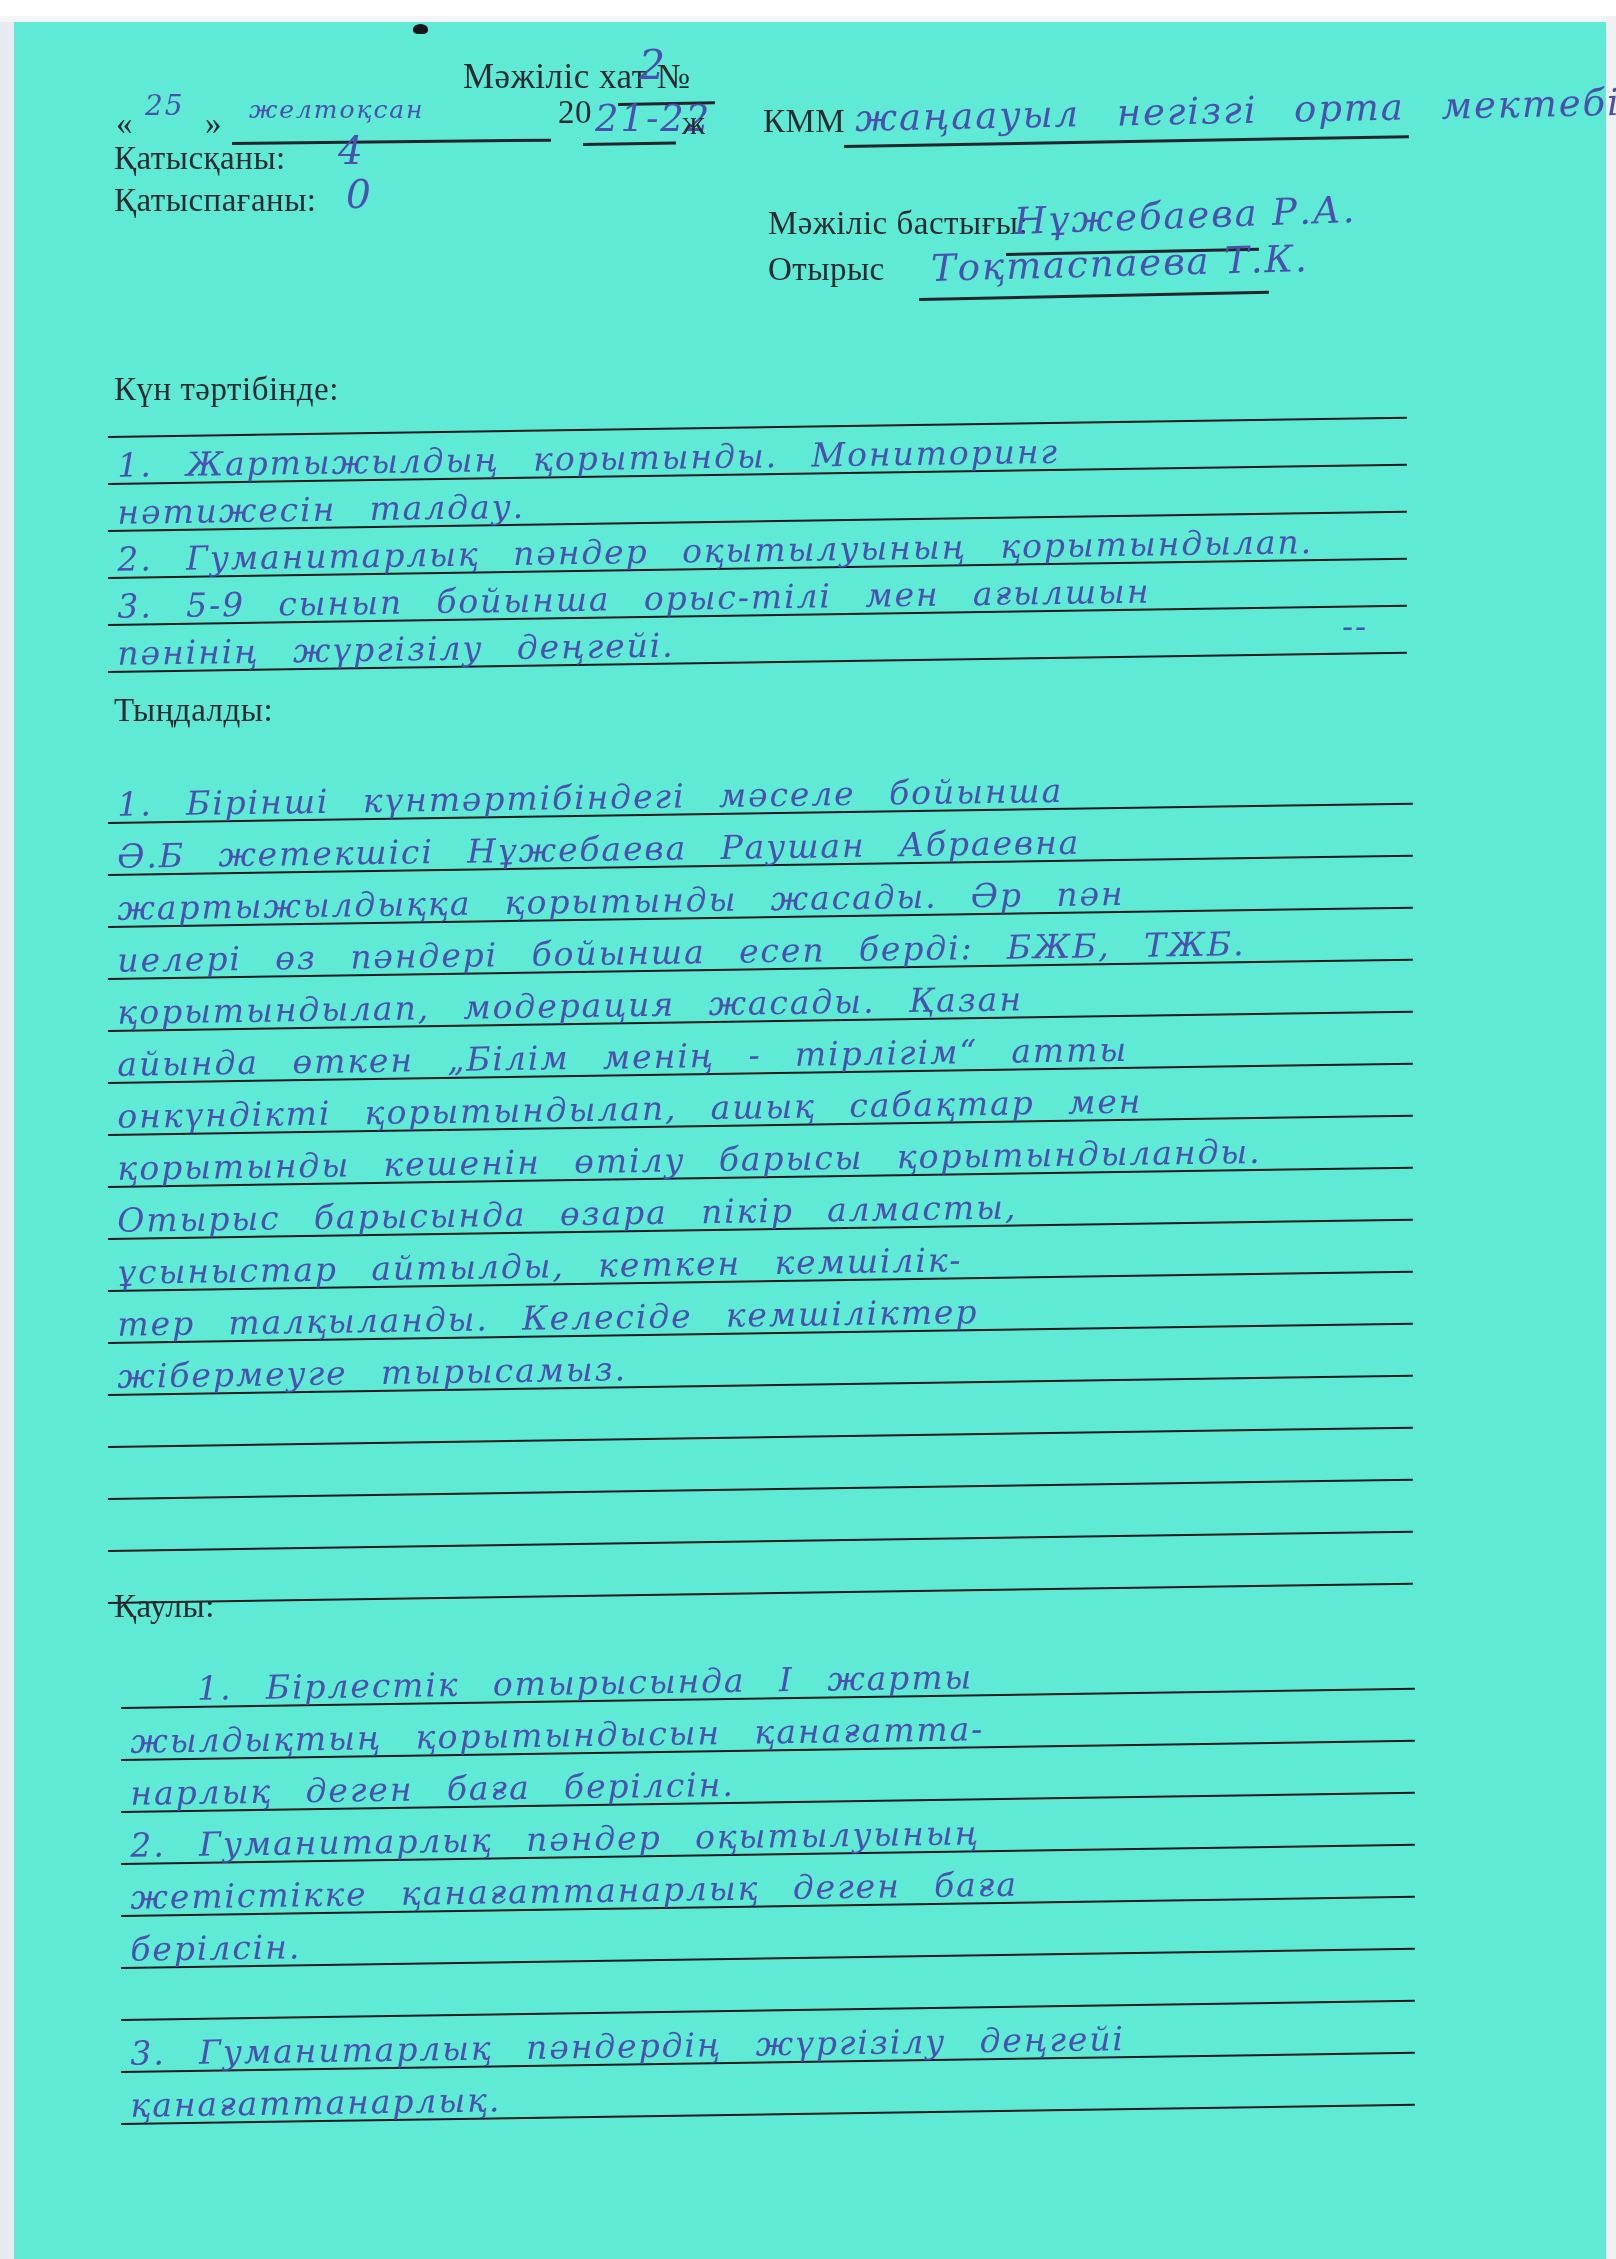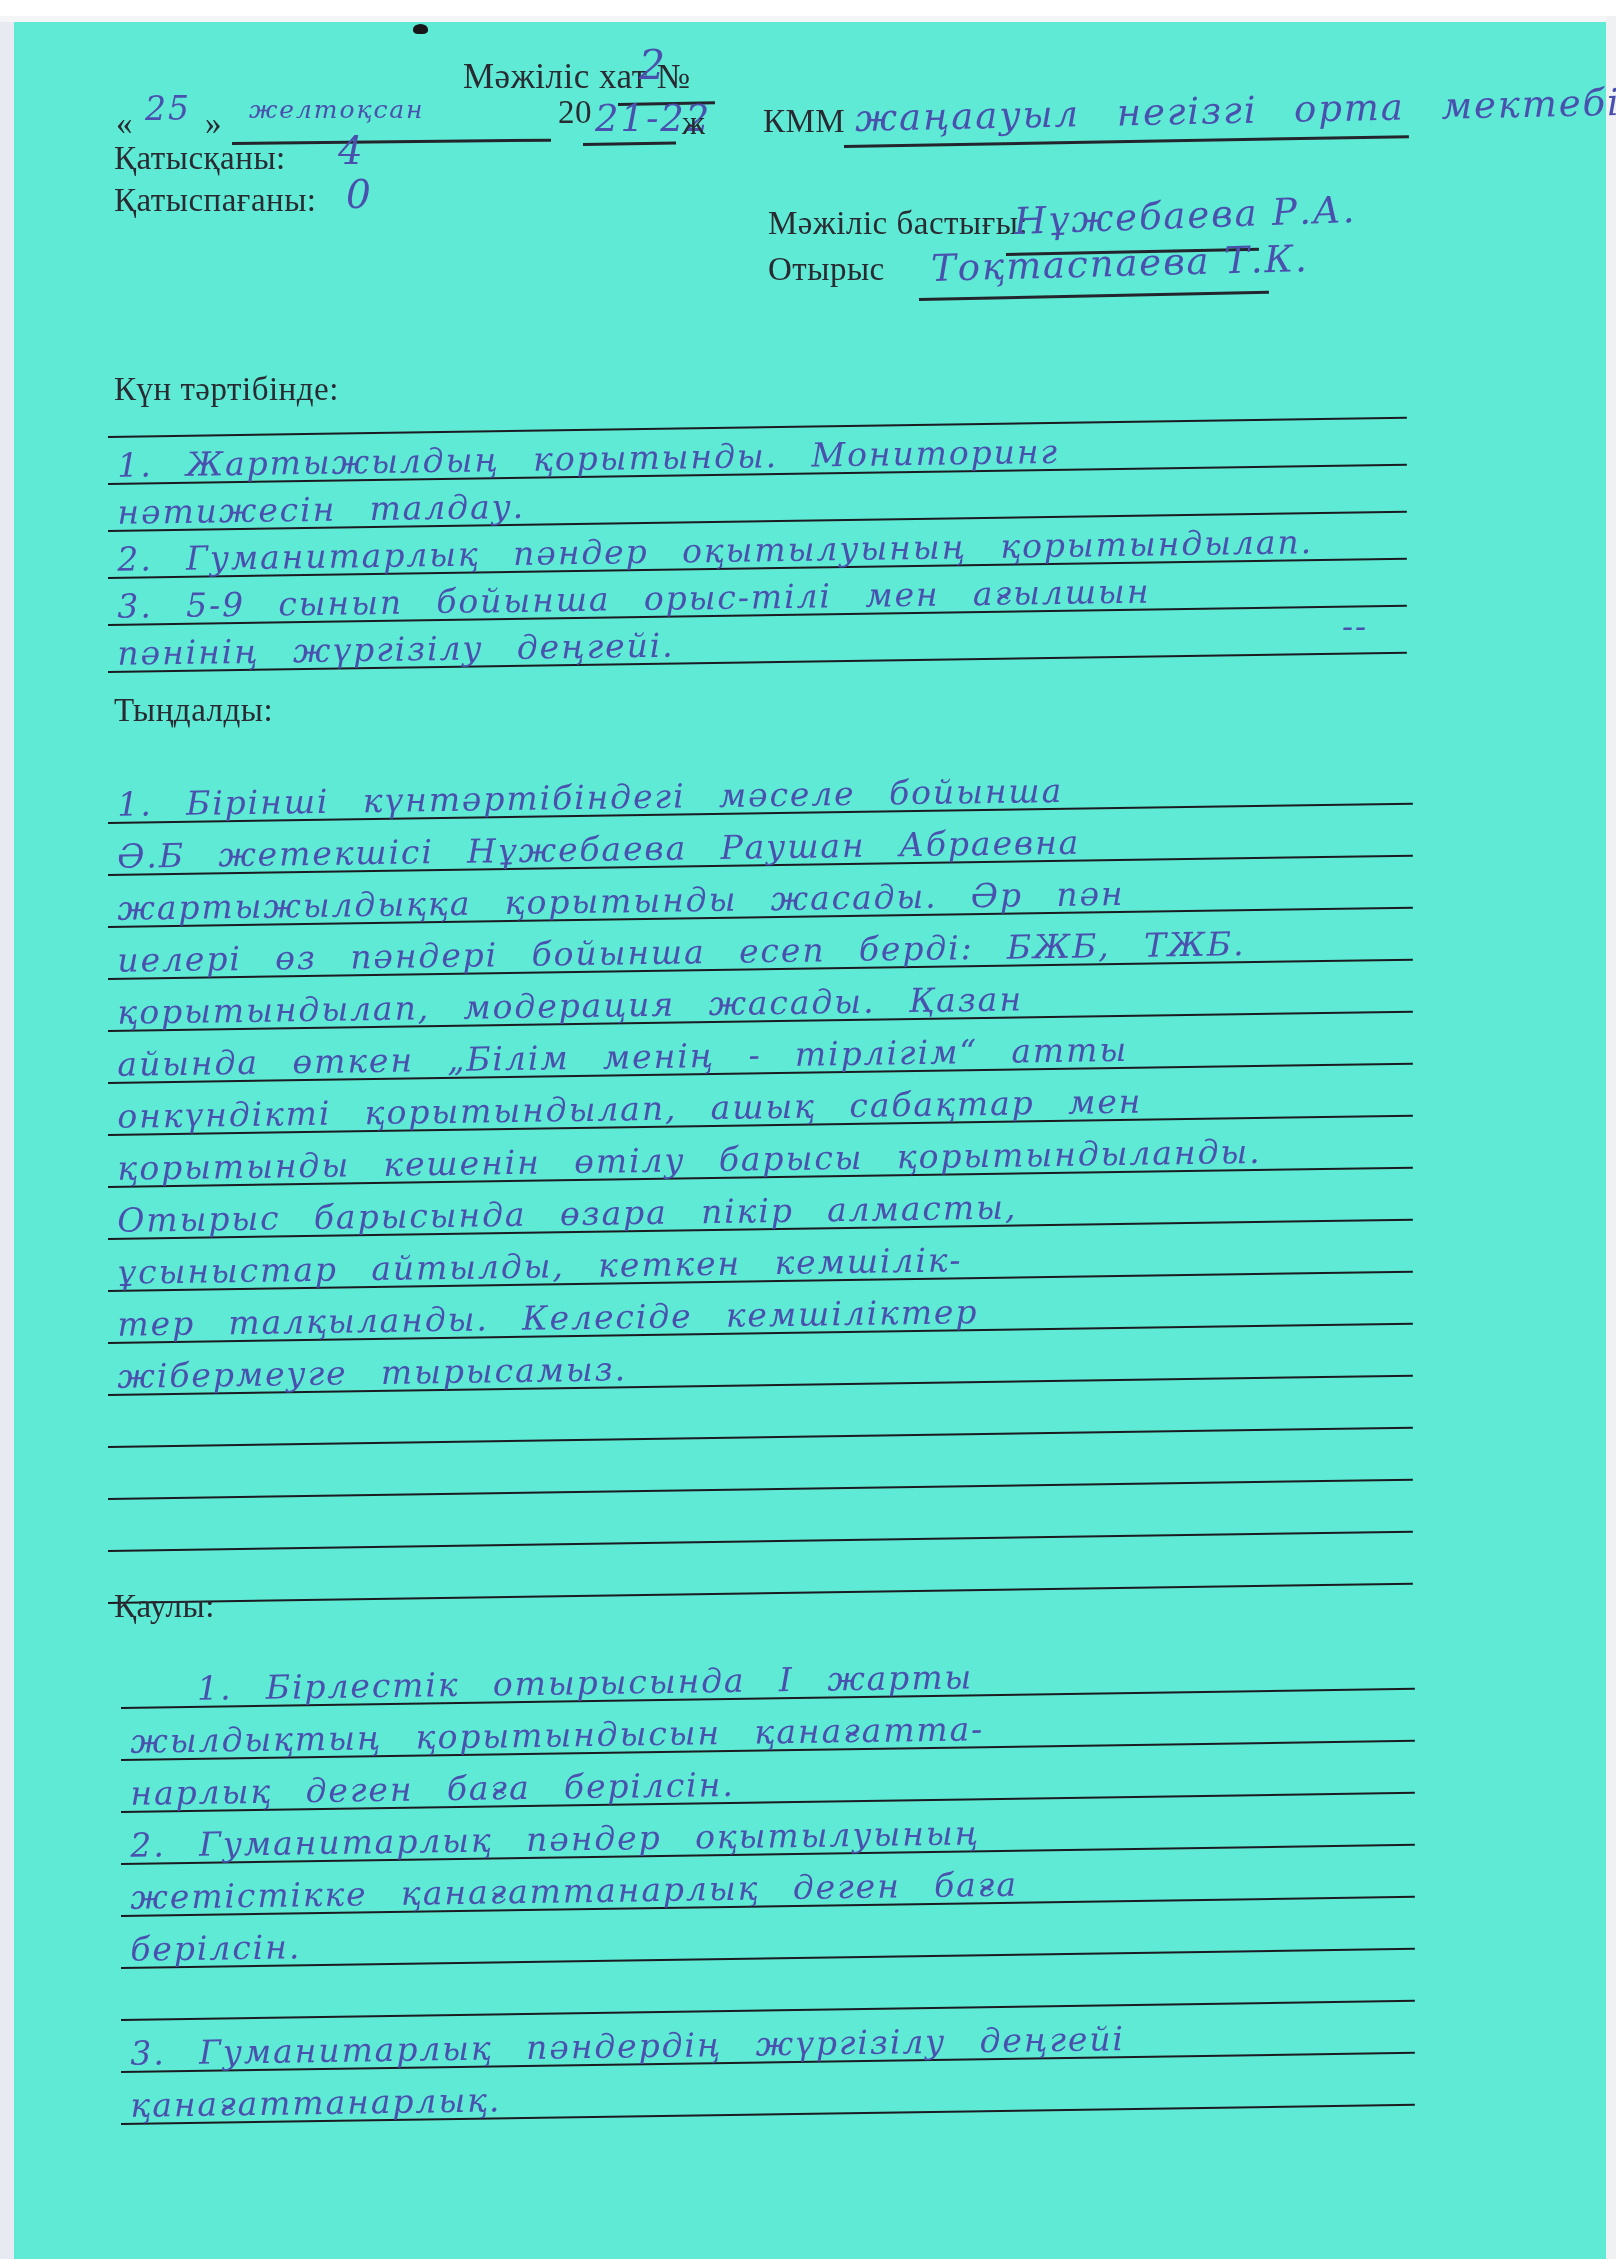--- a/index.html
+++ b/index.html
@@ -42,21 +42,21 @@
   <div class="edge-left"></div>
   <div class="edge-top"></div>
   <div class="edge-right"></div>
   <div class="smudge"></div>
 
   <span class="printed title-label">Мәжіліс хат №</span>
   <span class="hw abs title-number">2</span>
   <div class="ink-underline" style="left:618px;top:87px;width:97px;transform:rotate(-1deg);"></div>
 
   <span class="printed" style="left:116px;top:89px;">«</span>
-  <span class="hw abs" style="left:145px;top:73px;font-size:33px;">25</span>
+  <span class="hw abs" style="left:145px;top:73px;font-size:28px;">25</span>
   <span class="printed" style="left:205px;top:89px;">»</span>
   <span class="hw abs" style="left:249px;top:79px;font-size:25px;">желтоқсан</span>
   <div class="ink-underline" style="left:232px;top:126px;width:319px;transform:rotate(-0.6deg);"></div>
   <span class="printed" style="left:558px;top:78px;">20</span>
   <span class="hw abs" style="left:595px;top:81px;font-size:37px;">21-22</span>
   <div class="ink-underline" style="left:583px;top:127px;width:93px;transform:rotate(-1deg);"></div>
   <span class="printed" style="left:682px;top:89px;">ж</span>
 
   <span class="printed" style="left:763px;top:87px;">КММ</span>
   <span class="hw abs" style="left:855px;top:73px;font-size:37px;word-spacing:23px;transform:rotate(-1.2deg);">жаңаауыл негізгі орта мектебі</span>

